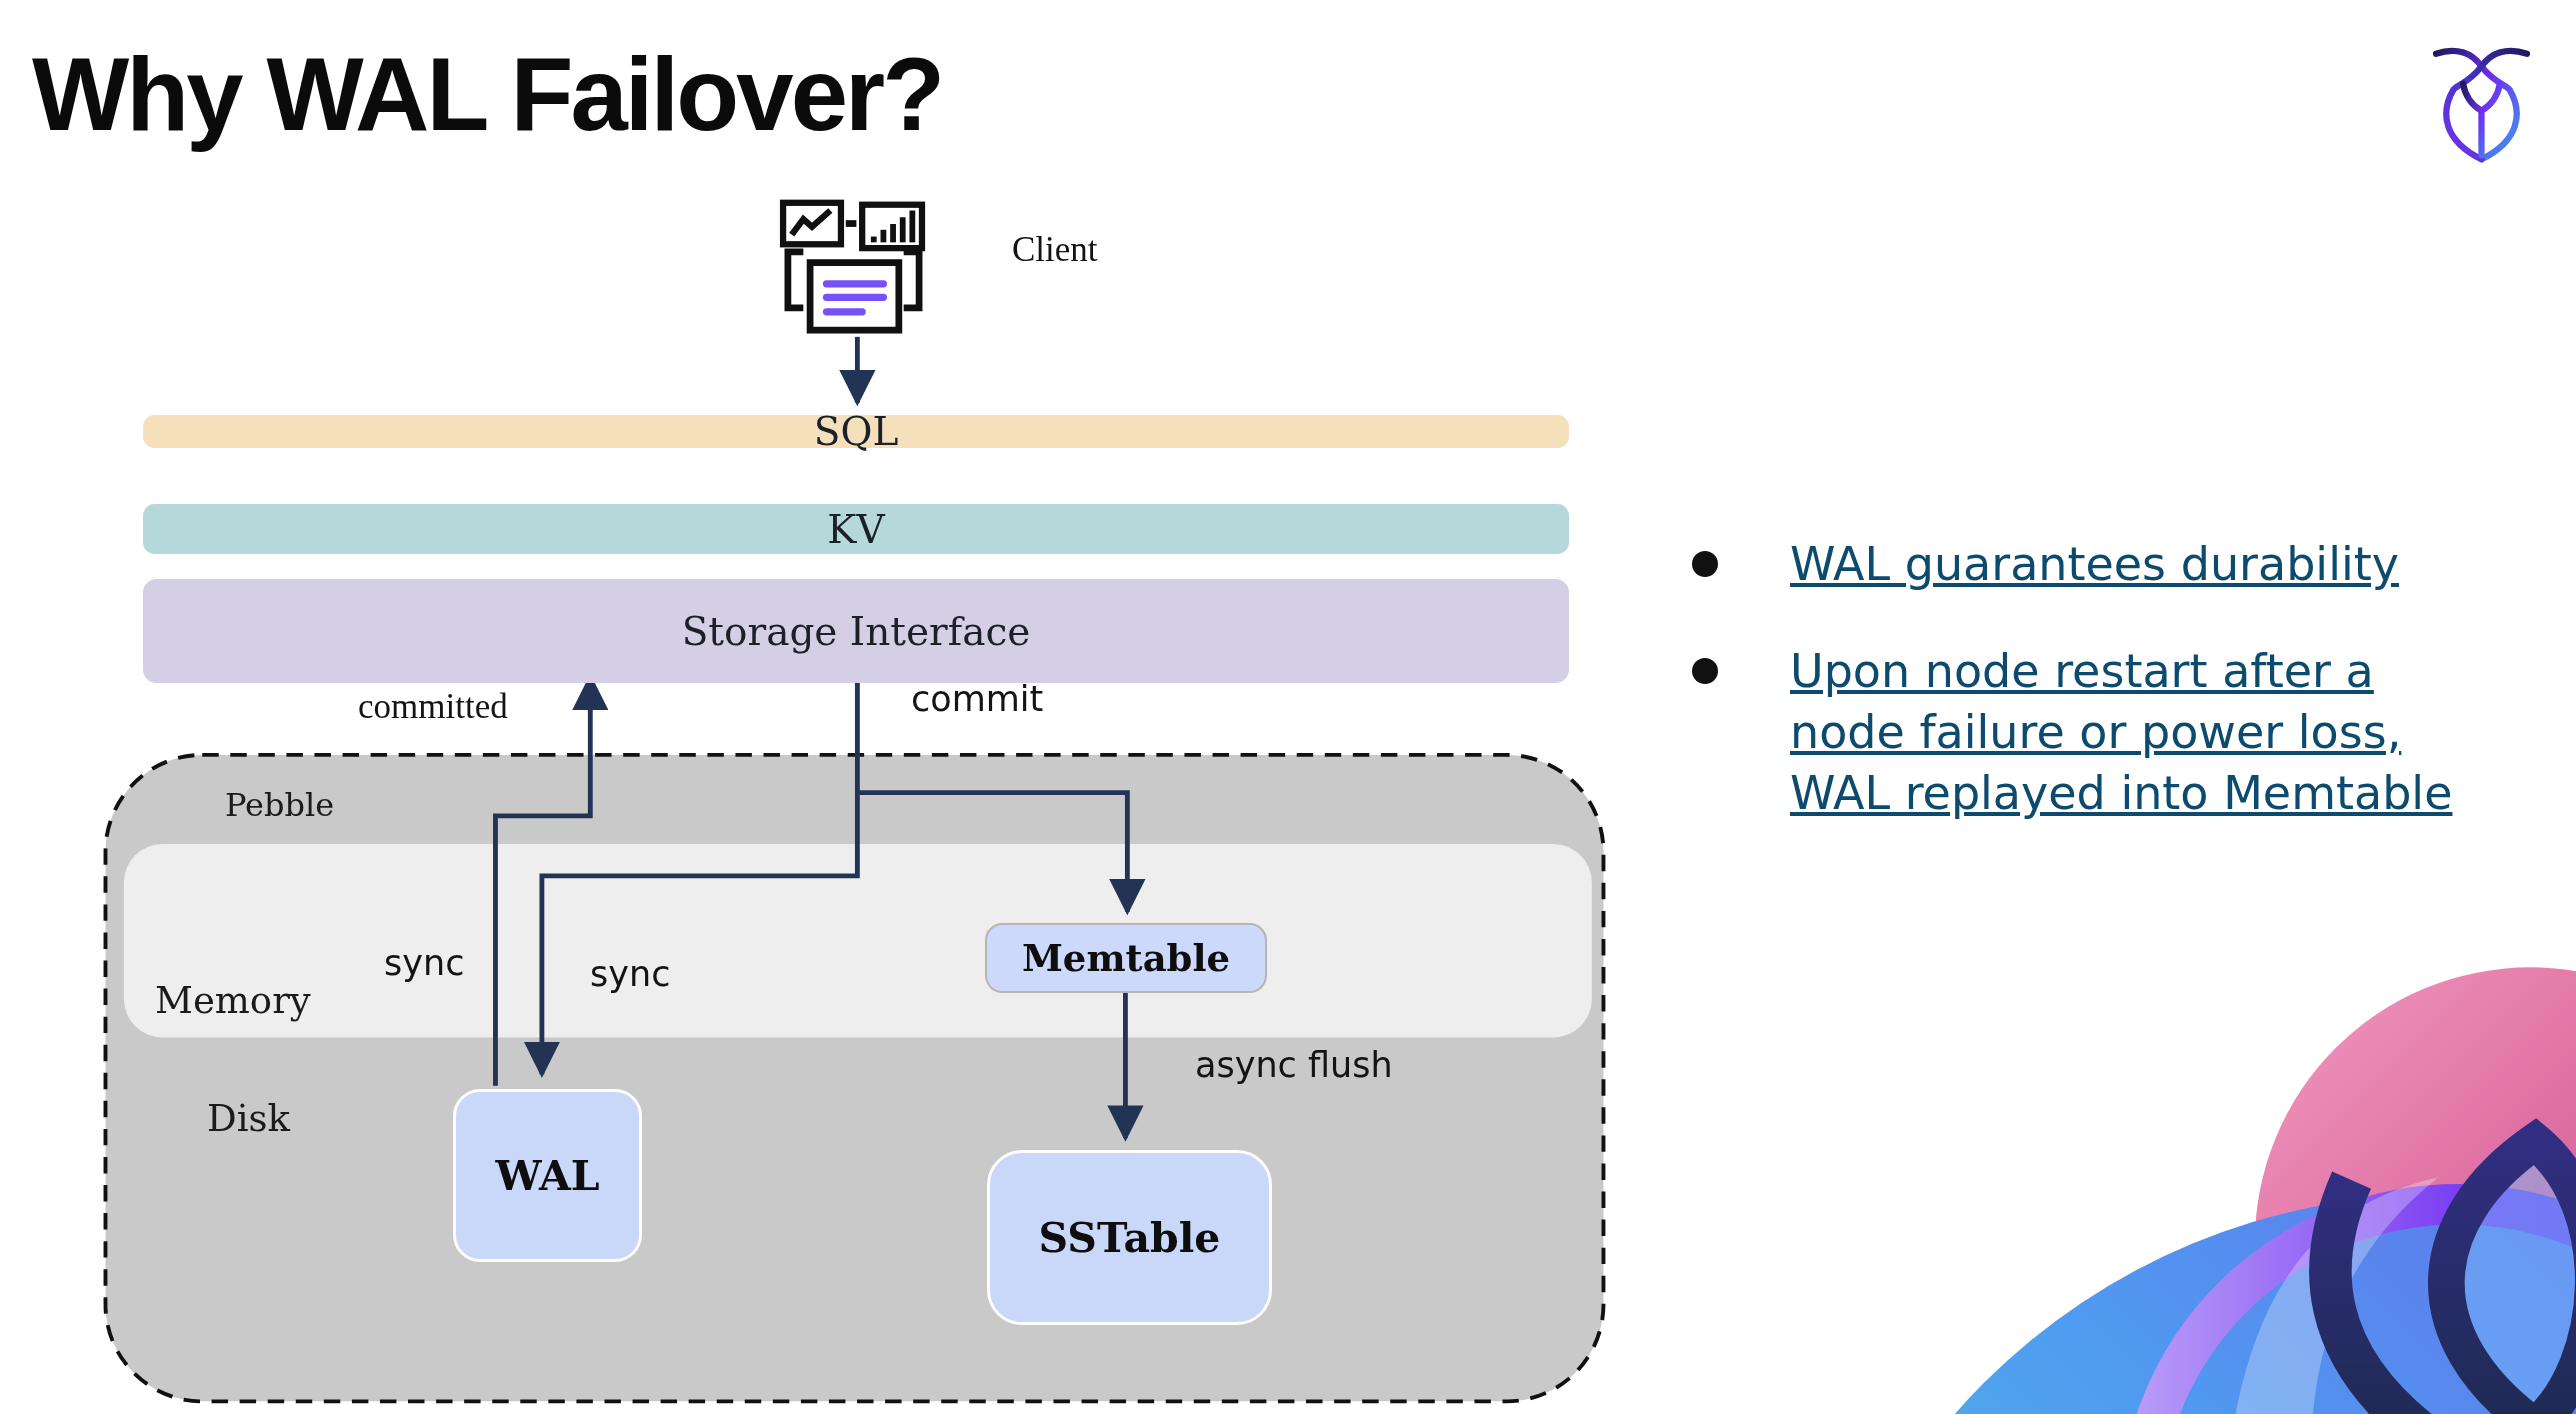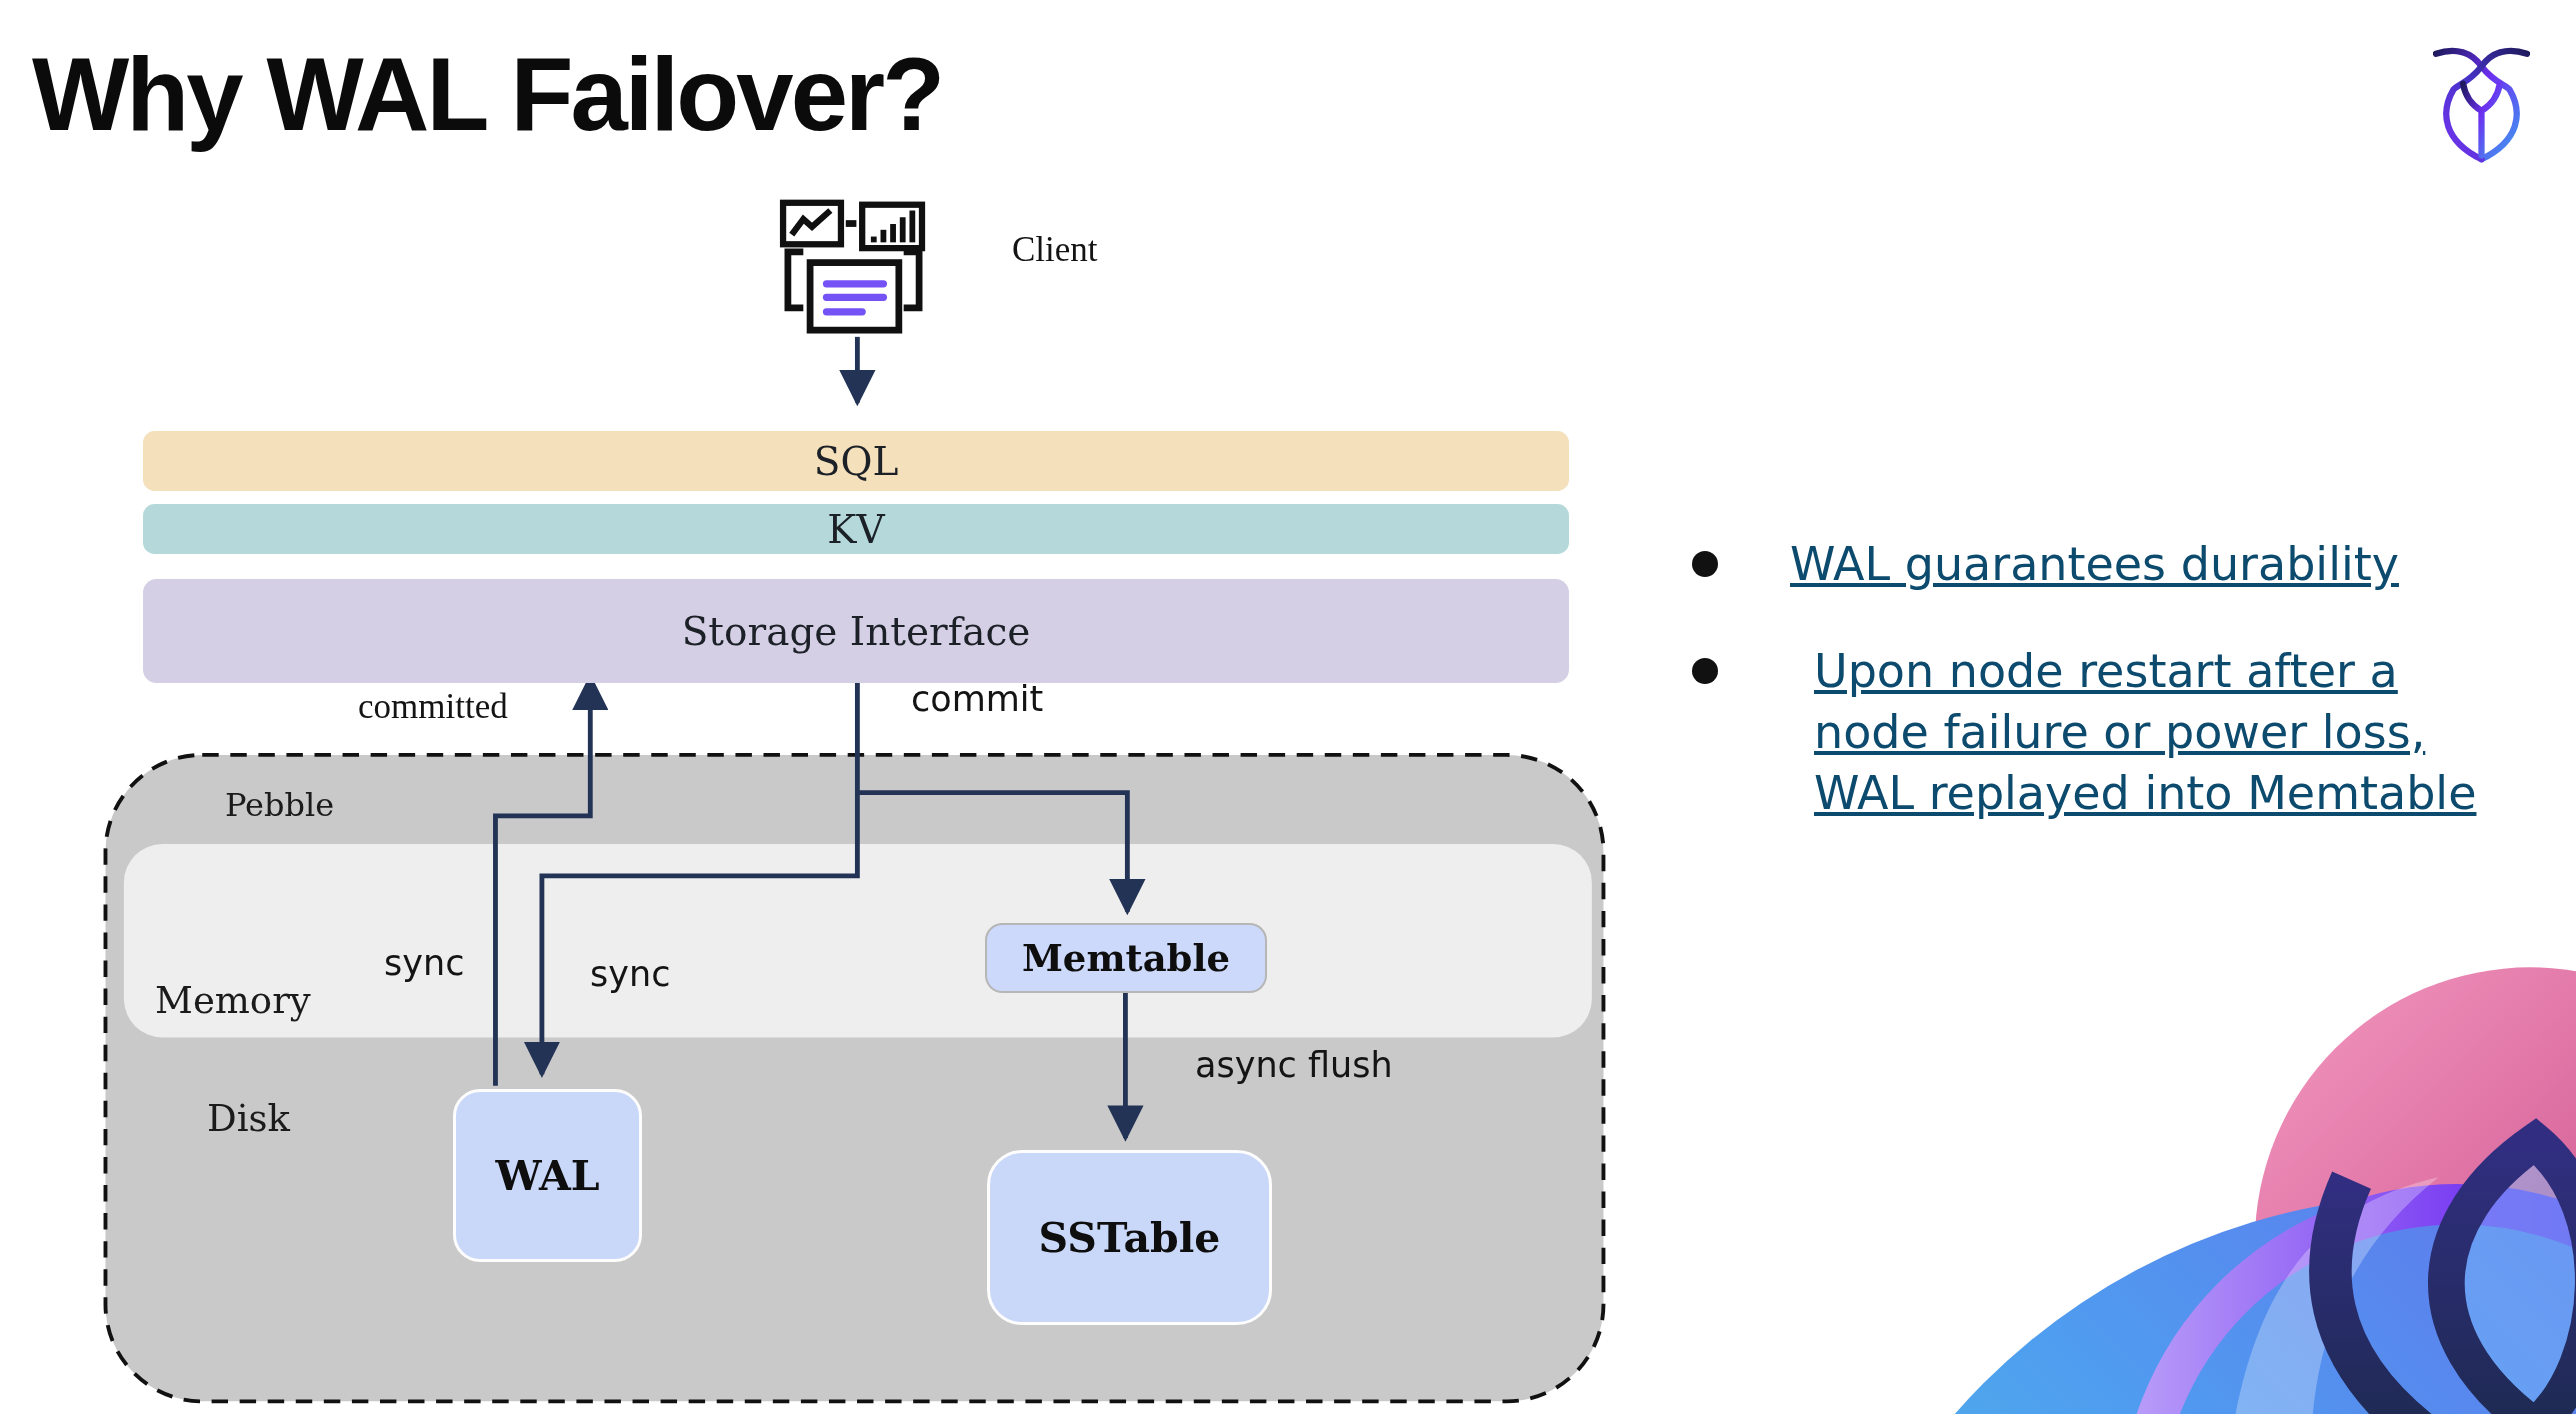--- a/index.html
+++ b/index.html
@@ -7,21 +7,21 @@
        font-family:"DejaVu Sans",sans-serif;position:relative;}
   .abs{position:absolute;}
   .slide{position:absolute;left:0;top:0;width:2576px;height:1415px;background:#fff;overflow:hidden;}
 
   .title{left:32px;top:27px;font-family:"Liberation Sans",sans-serif;font-weight:bold;
          font-size:103px;line-height:135px;letter-spacing:-2.9px;color:#0b0b0b;}
 
   
   .bar{left:143px;width:1426px;display:flex;align-items:center;justify-content:center;
        font-family:"DejaVu Serif",serif;font-size:39px;color:#1c2128;}
-  .bar-sql{top:415px;height:60px;background:#f5e0bc;border-radius:11.6px;margin-top:16px;}
+  .bar-sql{top:415px;height:33px;background:#f5e0bc;border-radius:11.6px;}
   .bar-kv{top:504px;height:50px;background:#b5d9db;border-radius:11.6px;}
   .bar-storage{top:579px;height:104px;background:#d5cfe6;border-radius:13.5px;}
 
   
   .zlabel{font-family:"DejaVu Serif",serif;color:#1b1b1b;}
   .lbl-pebble{left:225px;top:786px;font-size:32px;}
   .lbl-memory{left:155px;top:979px;font-size:37px;}
   .lbl-disk{left:207px;top:1097px;font-size:37px;}
 
   
@@ -39,21 +39,21 @@
   .node-wal{left:453px;top:1089px;width:183px;height:167px;border:3.9px solid #fdfdfd;
             border-radius:27px;font-size:41px;}
   .node-memtable{left:985px;top:923px;width:278px;height:66px;border:2.9px solid #b6b6b6;
                  border-radius:17.4px;font-size:37px;background:#ccd9fa;}
   .node-sstable{left:987px;top:1150px;width:279px;height:169px;border:3.9px solid #fdfdfd;
                 border-radius:35px;font-size:41px;}
 
   
   .bullets{left:1692px;top:534px;width:852px;}
   .bullet{display:flex;align-items:flex-start;}
-  .bullet + .bullet{margin-top:46px;gap:24px;}
+  .bullet + .bullet{margin-top:46px;}
   .bullet .dot{width:26px;height:26px;border-radius:50%;background:#111;flex:0 0 26px;
                margin-top:17.4px;}
   .bullet .btext{margin-left:72px;font-size:46px;line-height:61px;color:#0c4a6e;max-width:677px;text-decoration:underline;}
 
   svg{display:block;}
   .overlay{left:0;top:0;z-index:3;pointer-events:none;}
   .icon-layer{z-index:2;}
   .text-layer{z-index:5;}
 </style>
 </head>

